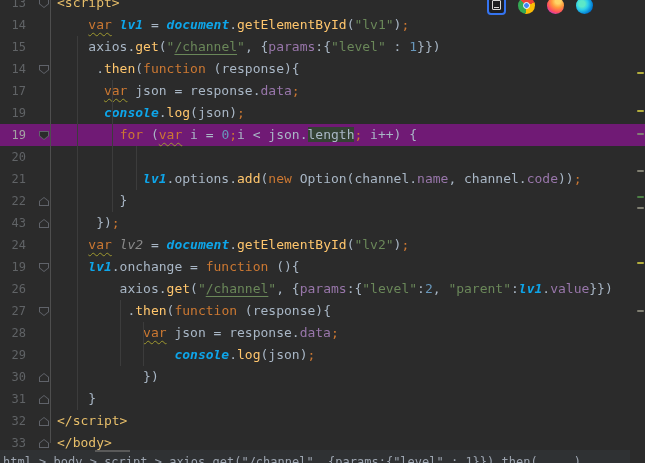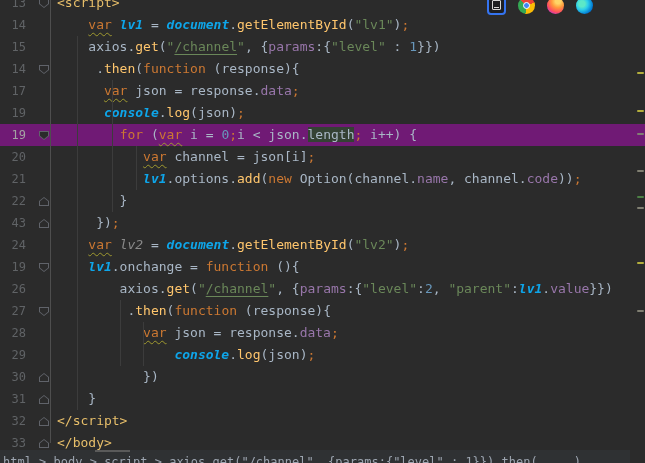--- a/index.html
+++ b/index.html
@@ -66,21 +66,21 @@
 
   <div class="code-area">
     <div>
         <div class="line"><span class="num">13</span><span class="foldcol"><i class="fm down"></i></span><span class="txt"><span class="t">&lt;script&gt;</span></span></div>
         <div class="line"><span class="num">14</span><span class="foldcol"></span><span class="txt"><span class="p">    </span><span class="k w">var</span><span class="p"> </span><span class="g">lv1</span><span class="p"> = </span><span class="g">document</span><span class="p">.</span><span class="f">getElementById</span><span class="p">(</span><span class="s">"lv1"</span><span class="p">)</span><span class="sc">;</span></span></div>
         <div class="line"><span class="num">15</span><span class="foldcol"></span><span class="txt"><span class="p">    axios.</span><span class="f">get</span><span class="p">(</span><span class="s">"</span><span class="s su">/channel</span><span class="s">"</span><span class="p">, {</span><span class="d">params</span><span class="p">:{</span><span class="s">"level"</span><span class="p"> : </span><span class="n">1</span><span class="p">}})</span></span></div>
         <div class="line"><span class="num">14</span><span class="foldcol"><i class="fm down"></i></span><span class="txt"><span class="p">     .</span><span class="f">then</span><span class="p">(</span><span class="k">function</span><span class="p"> (response){</span></span></div>
         <div class="line"><span class="num">17</span><span class="foldcol"></span><span class="txt"><span class="p">      </span><span class="k w">var</span><span class="p"> json = response.</span><span class="d">data</span><span class="sc">;</span></span></div>
         <div class="line"><span class="num">19</span><span class="foldcol"></span><span class="txt"><span class="p">      </span><span class="g">console</span><span class="p">.</span><span class="f">log</span><span class="p">(json)</span><span class="sc">;</span></span></div>
         <div class="line caret"><span class="num">19</span><span class="foldcol"><i class="fm down"></i></span><span class="txt"><span class="p">        </span><span class="k">for</span><span class="p"> (</span><span class="k w">var</span><span class="p"> i = </span><span class="n">0</span><span class="sc">;</span><span class="p">i &lt; json.</span><span class="p hl">length</span><span class="sc">;</span><span class="p"> i++) {</span></span></div>
-        <div class="line"><span class="num">20</span><span class="foldcol"></span><span class="txt"><span class="p">           </span><span class="k w">var</span><span class="p"> channel = json[i]</span><span class="sc">;</span></span></div>
+        <div class="line"><span class="num">20</span><span class="foldcol"></span></div>
         <div class="line"><span class="num">21</span><span class="foldcol"></span><span class="txt"><span class="p">           </span><span class="g">lv1</span><span class="p">.options.</span><span class="f">add</span><span class="p">(</span><span class="k">new</span><span class="p"> Option(channel.</span><span class="d">name</span><span class="p">, channel.</span><span class="d">code</span><span class="p">))</span><span class="sc">;</span></span></div>
         <div class="line"><span class="num">22</span><span class="foldcol"><i class="fm up"></i></span><span class="txt"><span class="p">        }</span></span></div>
         <div class="line"><span class="num">43</span><span class="foldcol"><i class="fm up"></i></span><span class="txt"><span class="p">     })</span><span class="sc">;</span></span></div>
         <div class="line"><span class="num">24</span><span class="foldcol"></span><span class="txt"><span class="p">    </span><span class="k w">var</span><span class="p"> </span><span class="u">lv2</span><span class="p"> = </span><span class="g">document</span><span class="p">.</span><span class="f">getElementById</span><span class="p">(</span><span class="s">"lv2"</span><span class="p">)</span><span class="sc">;</span></span></div>
         <div class="line"><span class="num">19</span><span class="foldcol"><i class="fm down"></i></span><span class="txt"><span class="p">    </span><span class="g">lv1</span><span class="p">.onchange = </span><span class="k">function</span><span class="p"> (){</span></span></div>
         <div class="line"><span class="num">26</span><span class="foldcol"></span><span class="txt"><span class="p">        axios.</span><span class="f">get</span><span class="p">(</span><span class="s">"</span><span class="s su">/channel</span><span class="s">"</span><span class="p">, {</span><span class="d">params</span><span class="p">:{</span><span class="s">"level"</span><span class="p">:</span><span class="n">2</span><span class="p">, </span><span class="s">"parent"</span><span class="p">:</span><span class="g">lv1</span><span class="p">.</span><span class="d">value</span><span class="p">}})</span></span></div>
         <div class="line"><span class="num">27</span><span class="foldcol"><i class="fm down"></i></span><span class="txt"><span class="p">         .</span><span class="f">then</span><span class="p">(</span><span class="k">function</span><span class="p"> (response){</span></span></div>
         <div class="line"><span class="num">28</span><span class="foldcol"></span><span class="txt"><span class="p">           </span><span class="k w">var</span><span class="p"> json = response.</span><span class="d">data</span><span class="sc">;</span></span></div>
         <div class="line"><span class="num">29</span><span class="foldcol"></span><span class="txt"><span class="p">               </span><span class="g">console</span><span class="p">.</span><span class="f">log</span><span class="p">(json)</span><span class="sc">;</span></span></div>
         <div class="line"><span class="num">30</span><span class="foldcol"><i class="fm up"></i></span><span class="txt"><span class="p">           })</span></span></div>

